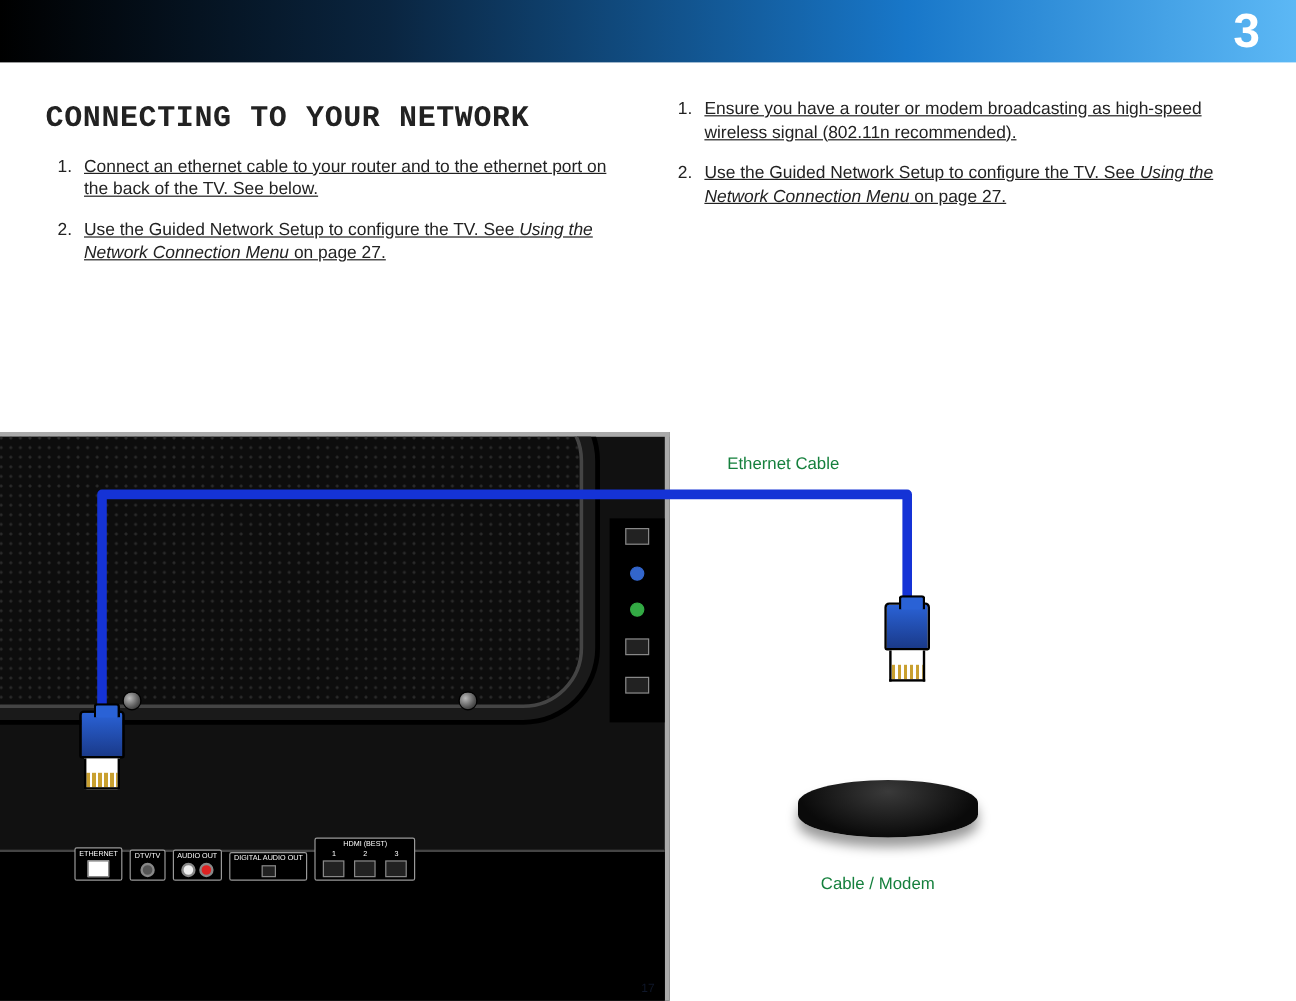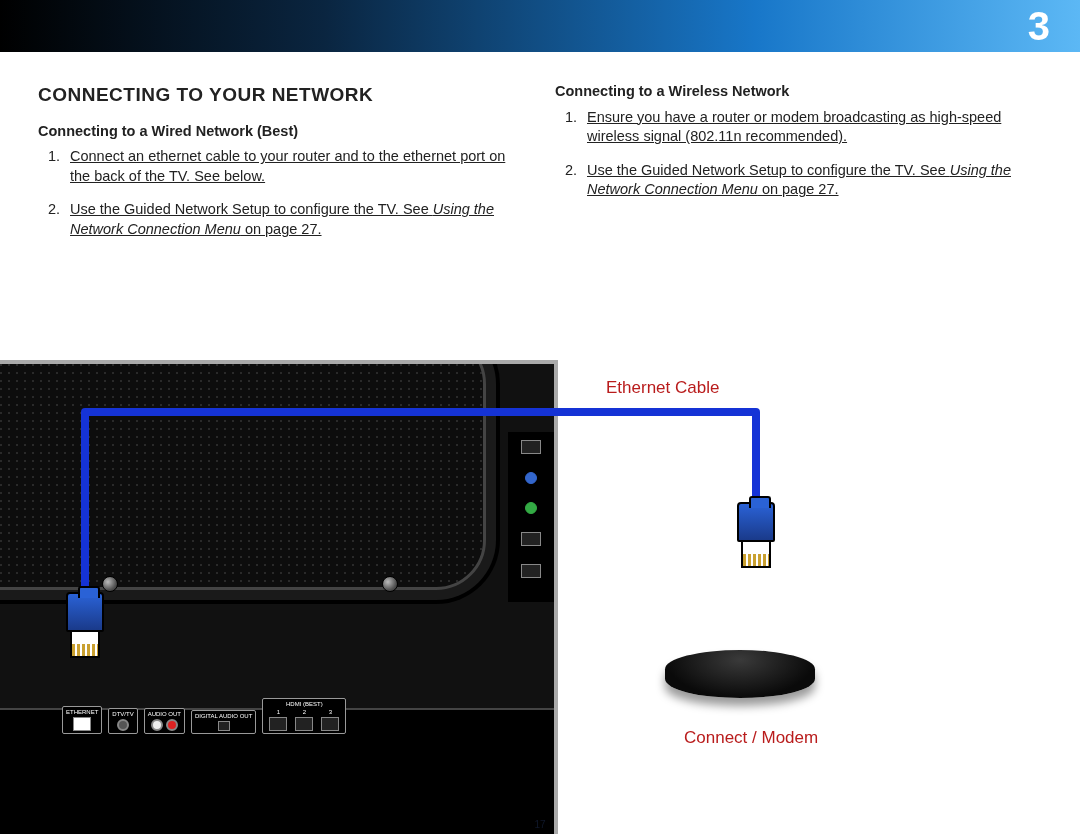--- a/index.html
+++ b/index.html
@@ -29,25 +29,26 @@
       display: flex;
       gap: 30px;
     }
     .col {
       flex: 1;
       font-size: 14.5px;
       line-height: 1.35;
       color: #222;
     }
     .section-title {
-      font-size: 19px;
+      font-size: 25px;
       font-weight: 600;
       letter-spacing: 0.5px;
       margin-bottom: 14px;
       text-transform: uppercase;
+      font-family: Liberation Mono, monospace;
     }
     .intro { text-align: justify; margin-bottom: 22px; }
     .sub-heading { font-weight: bold; margin-bottom: 6px; }
     ol.steps { padding-left: 26px; margin-bottom: 18px; }
     ol.steps li { margin-bottom: 14px; padding-left: 6px; text-decoration: underline; }
     .ref-italic { font-style: italic; }
     .illustration {
       position: absolute;
       left: 0;
       right: 0;
@@ -193,22 +194,22 @@
     .cable-svg {
       position: absolute;
       left: 0;
       top: 0;
       width: 1080px;
       height: 500px;
       pointer-events: none;
     }
     .label-text {
       position: absolute;
-      font-size: 17px;
-      color: #b91c1c;
+      font-size: 14px;
+      color: #15803d;
     }
     .router {
       position: absolute;
       left: 665px;
       top: 316px;
       width: 150px;
       height: 60px;
     }
     .router .body {
       width: 150px;
@@ -229,30 +230,28 @@
 </head>
 <body>
 
 <div class="header-band">
   <div class="chapter-number">3</div>
 </div>
 
 <div class="content">
   <div class="col">
     <div class="section-title">CONNECTING TO YOUR NETWORK</div>
-    <div class="sub-heading">Connecting to a Wired Network (Best)</div>
     <ol class="steps">
       <li>Connect an ethernet cable to your router and to the ethernet port on the back of the TV. See below.</li>
       <li>
         <span>Use the Guided Network Setup to configure the TV. See </span><span class="ref-italic">Using the Network Connection Menu</span><span> on page 27.</span>
       </li>
     </ol>
   </div>
   <div class="col">
-    <div class="sub-heading">Connecting to a Wireless Network</div>
     <ol class="steps">
       <li>Ensure you have a router or modem broadcasting as high-speed wireless signal (802.11n recommended).</li>
       <li>
         <span>Use the Guided Network Setup to configure the TV. See </span><span class="ref-italic">Using the Network Connection Menu</span><span> on page 27.</span>
       </li>
     </ol>
   </div>
 </div>
 
 <div class="illustration">
@@ -324,16 +323,16 @@
   <div class="rj45" style="left:737px; top:168px">
     <div class="plug"></div>
     <div class="tip"></div>
   </div>
 
   <div class="label-text" style="left:606px; top:44px">Ethernet Cable</div>
 
   <div class="router">
     <div class="body"></div>
   </div>
-  <div class="label-text" style="left:684px; top:394px">Connect / Modem</div>
+  <div class="label-text" style="left:684px; top:394px">Cable / Modem</div>
 
   <div class="page-num">17</div>
 </div>
 
 </body></html>

